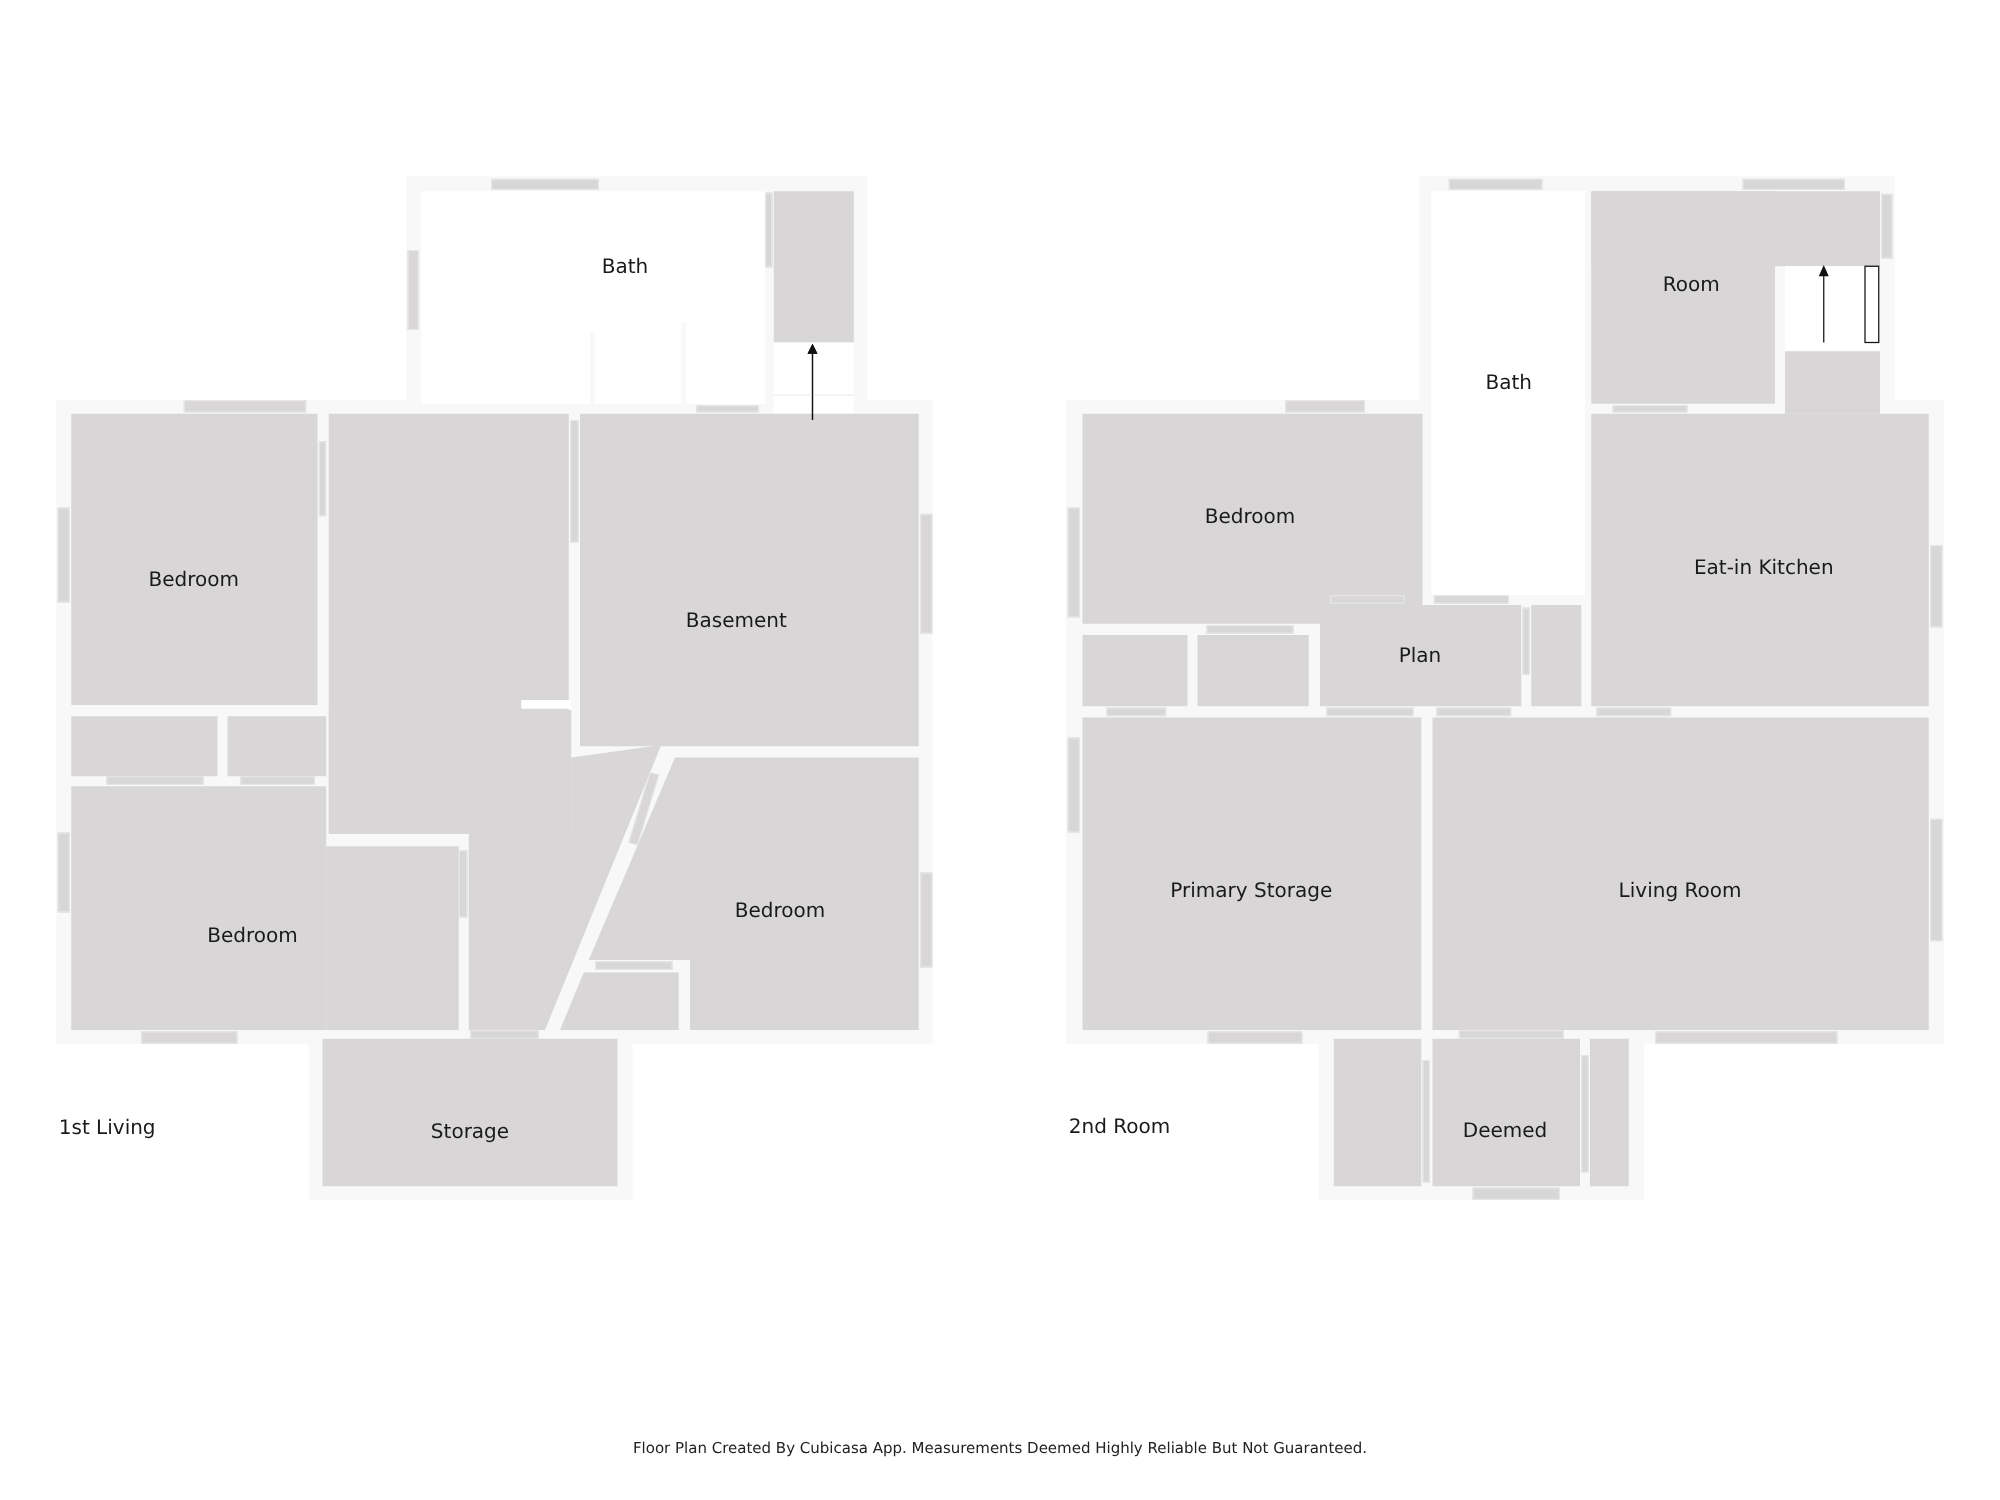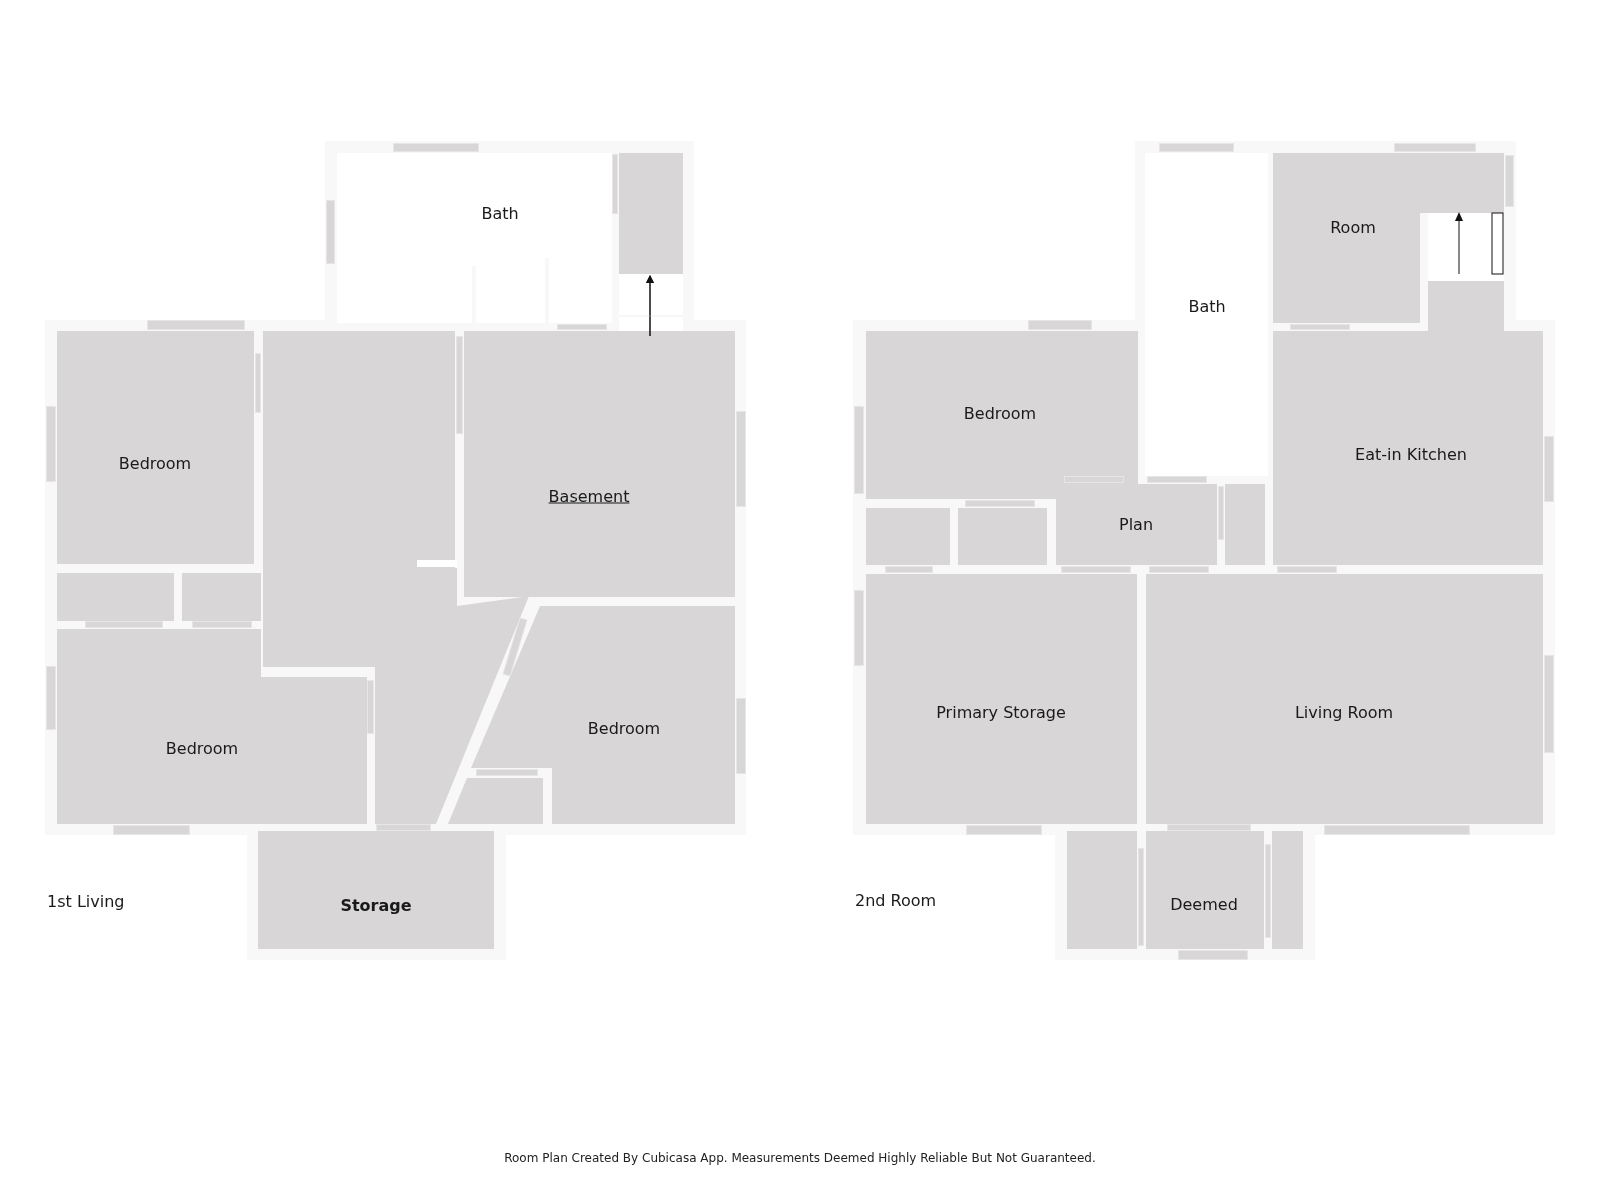--- a/index.html
+++ b/index.html
@@ -142,29 +142,29 @@
 <svg class="overlay" width="1600" height="1200">
   <line x1="1459" y1="274" x2="1459" y2="220" stroke="#111" stroke-width="1"></line>
   <polygon points="1455,221 1463,221 1459,212" fill="#111"></polygon>
   <rect x="1492" y="213" width="11" height="61" fill="#ffffff" stroke="#111" stroke-width="1"></rect>
   <line x1="650" y1="336" x2="650" y2="282" stroke="#111" stroke-width="1"></line>
   <polygon points="646,283 654,283 650,275" fill="#111"></polygon>
 </svg>
 
 <div class="label" style="left:500px;top:213px;">Bath</div>
 <div class="label" style="left:155px;top:463px;">Bedroom</div>
-<div class="label" style="left:589px;top:496px;text-decoration:underline;">Basement</div>
+<div class="label" style="left:589px;top:496px;">Basement</div>
 <div class="label" style="left:624px;top:728px;">Bedroom</div>
 <div class="label" style="left:202px;top:748px;">Bedroom</div>
-<div class="label" style="left:376px;top:905px;font-weight:bold;">Storage</div>
+<div class="label" style="left:376px;top:905px;">Storage</div>
 <div class="floor-label" style="left:47px;top:892px;">1st Living</div>
 
 <div class="label" style="left:1207px;top:306px;">Bath</div>
 <div class="label" style="left:1353px;top:227px;">Room</div>
 <div class="label" style="left:1000px;top:413px;">Bedroom</div>
 <div class="label" style="left:1411px;top:454px;">Eat-in Kitchen</div>
 <div class="label" style="left:1136px;top:524px;">Plan</div>
 <div class="label" style="left:1001px;top:712px;">Primary Storage</div>
 <div class="label" style="left:1344px;top:712px;">Living Room</div>
 <div class="label" style="left:1204px;top:904px;">Deemed</div>
 <div class="floor-label" style="left:855px;top:891px;">2nd Room</div>
 
-<div class="footer">Room Plan Created By Cubicasa App. Measurements Deemed Highly Reliable But Not Guaranteed.</div>
+<div class="footer">Floor Plan Created By Cubicasa App. Measurements Deemed Highly Reliable But Not Guaranteed.</div>
 
 </body></html>

